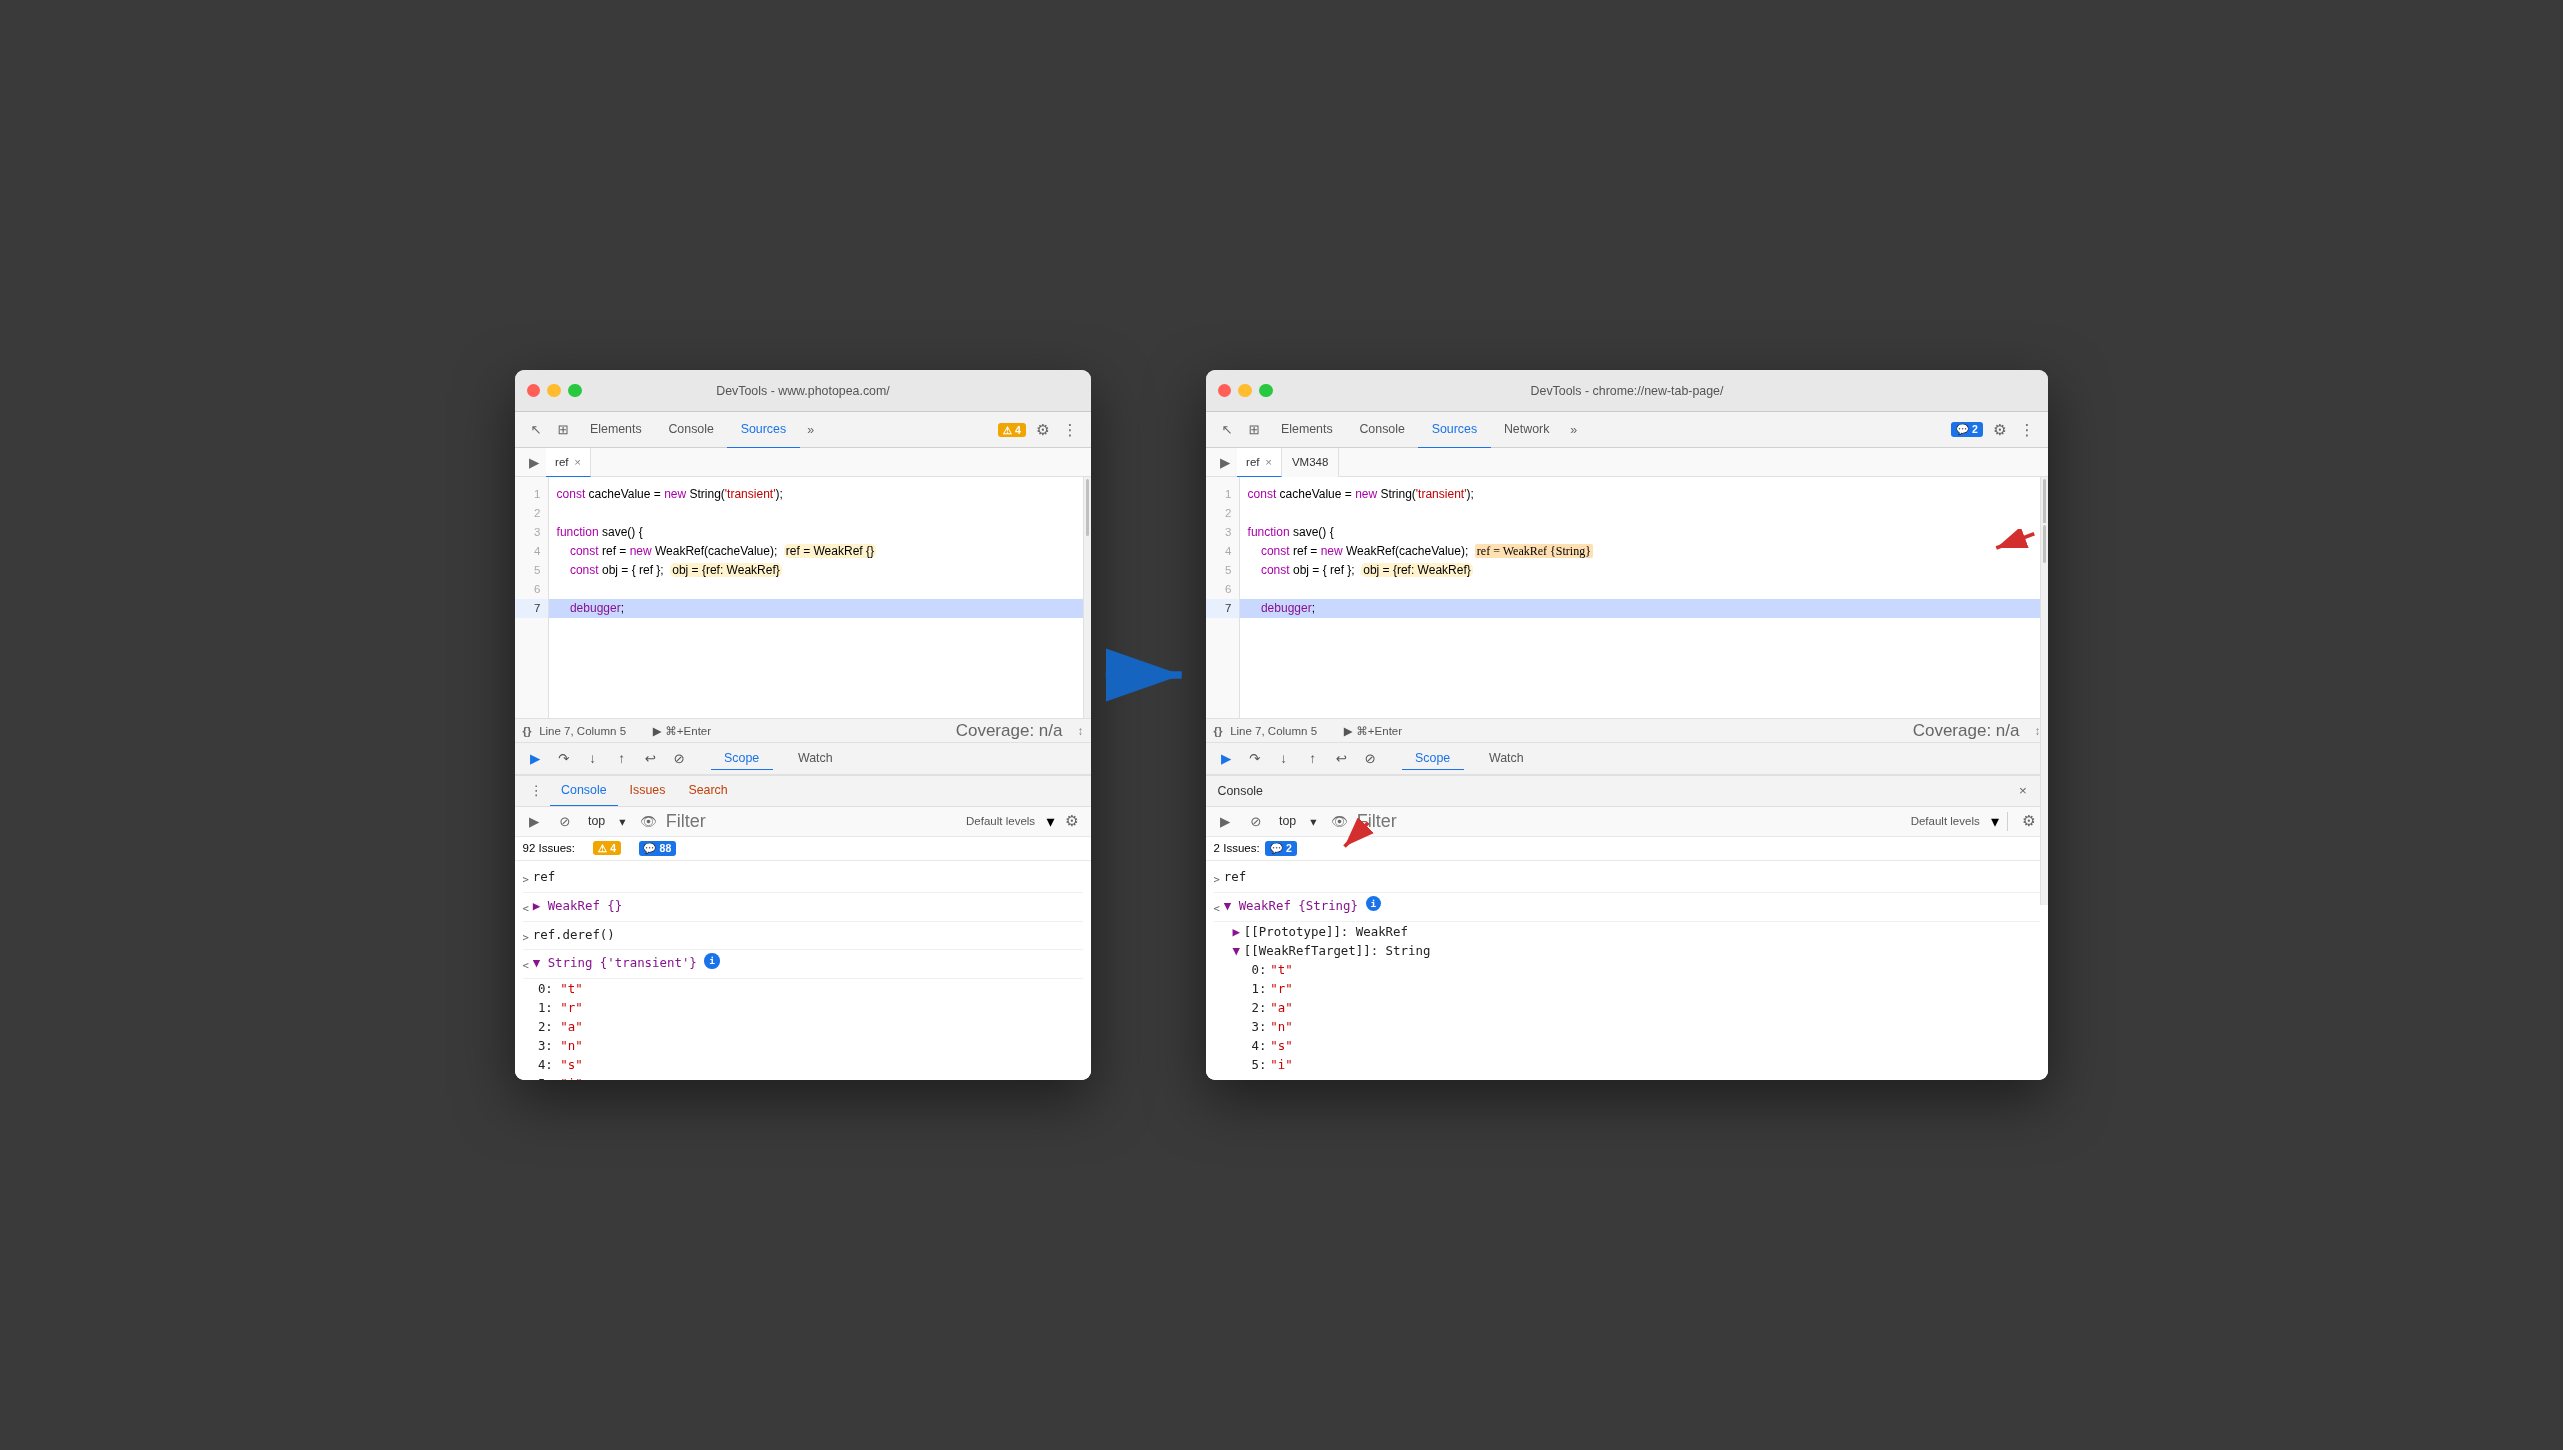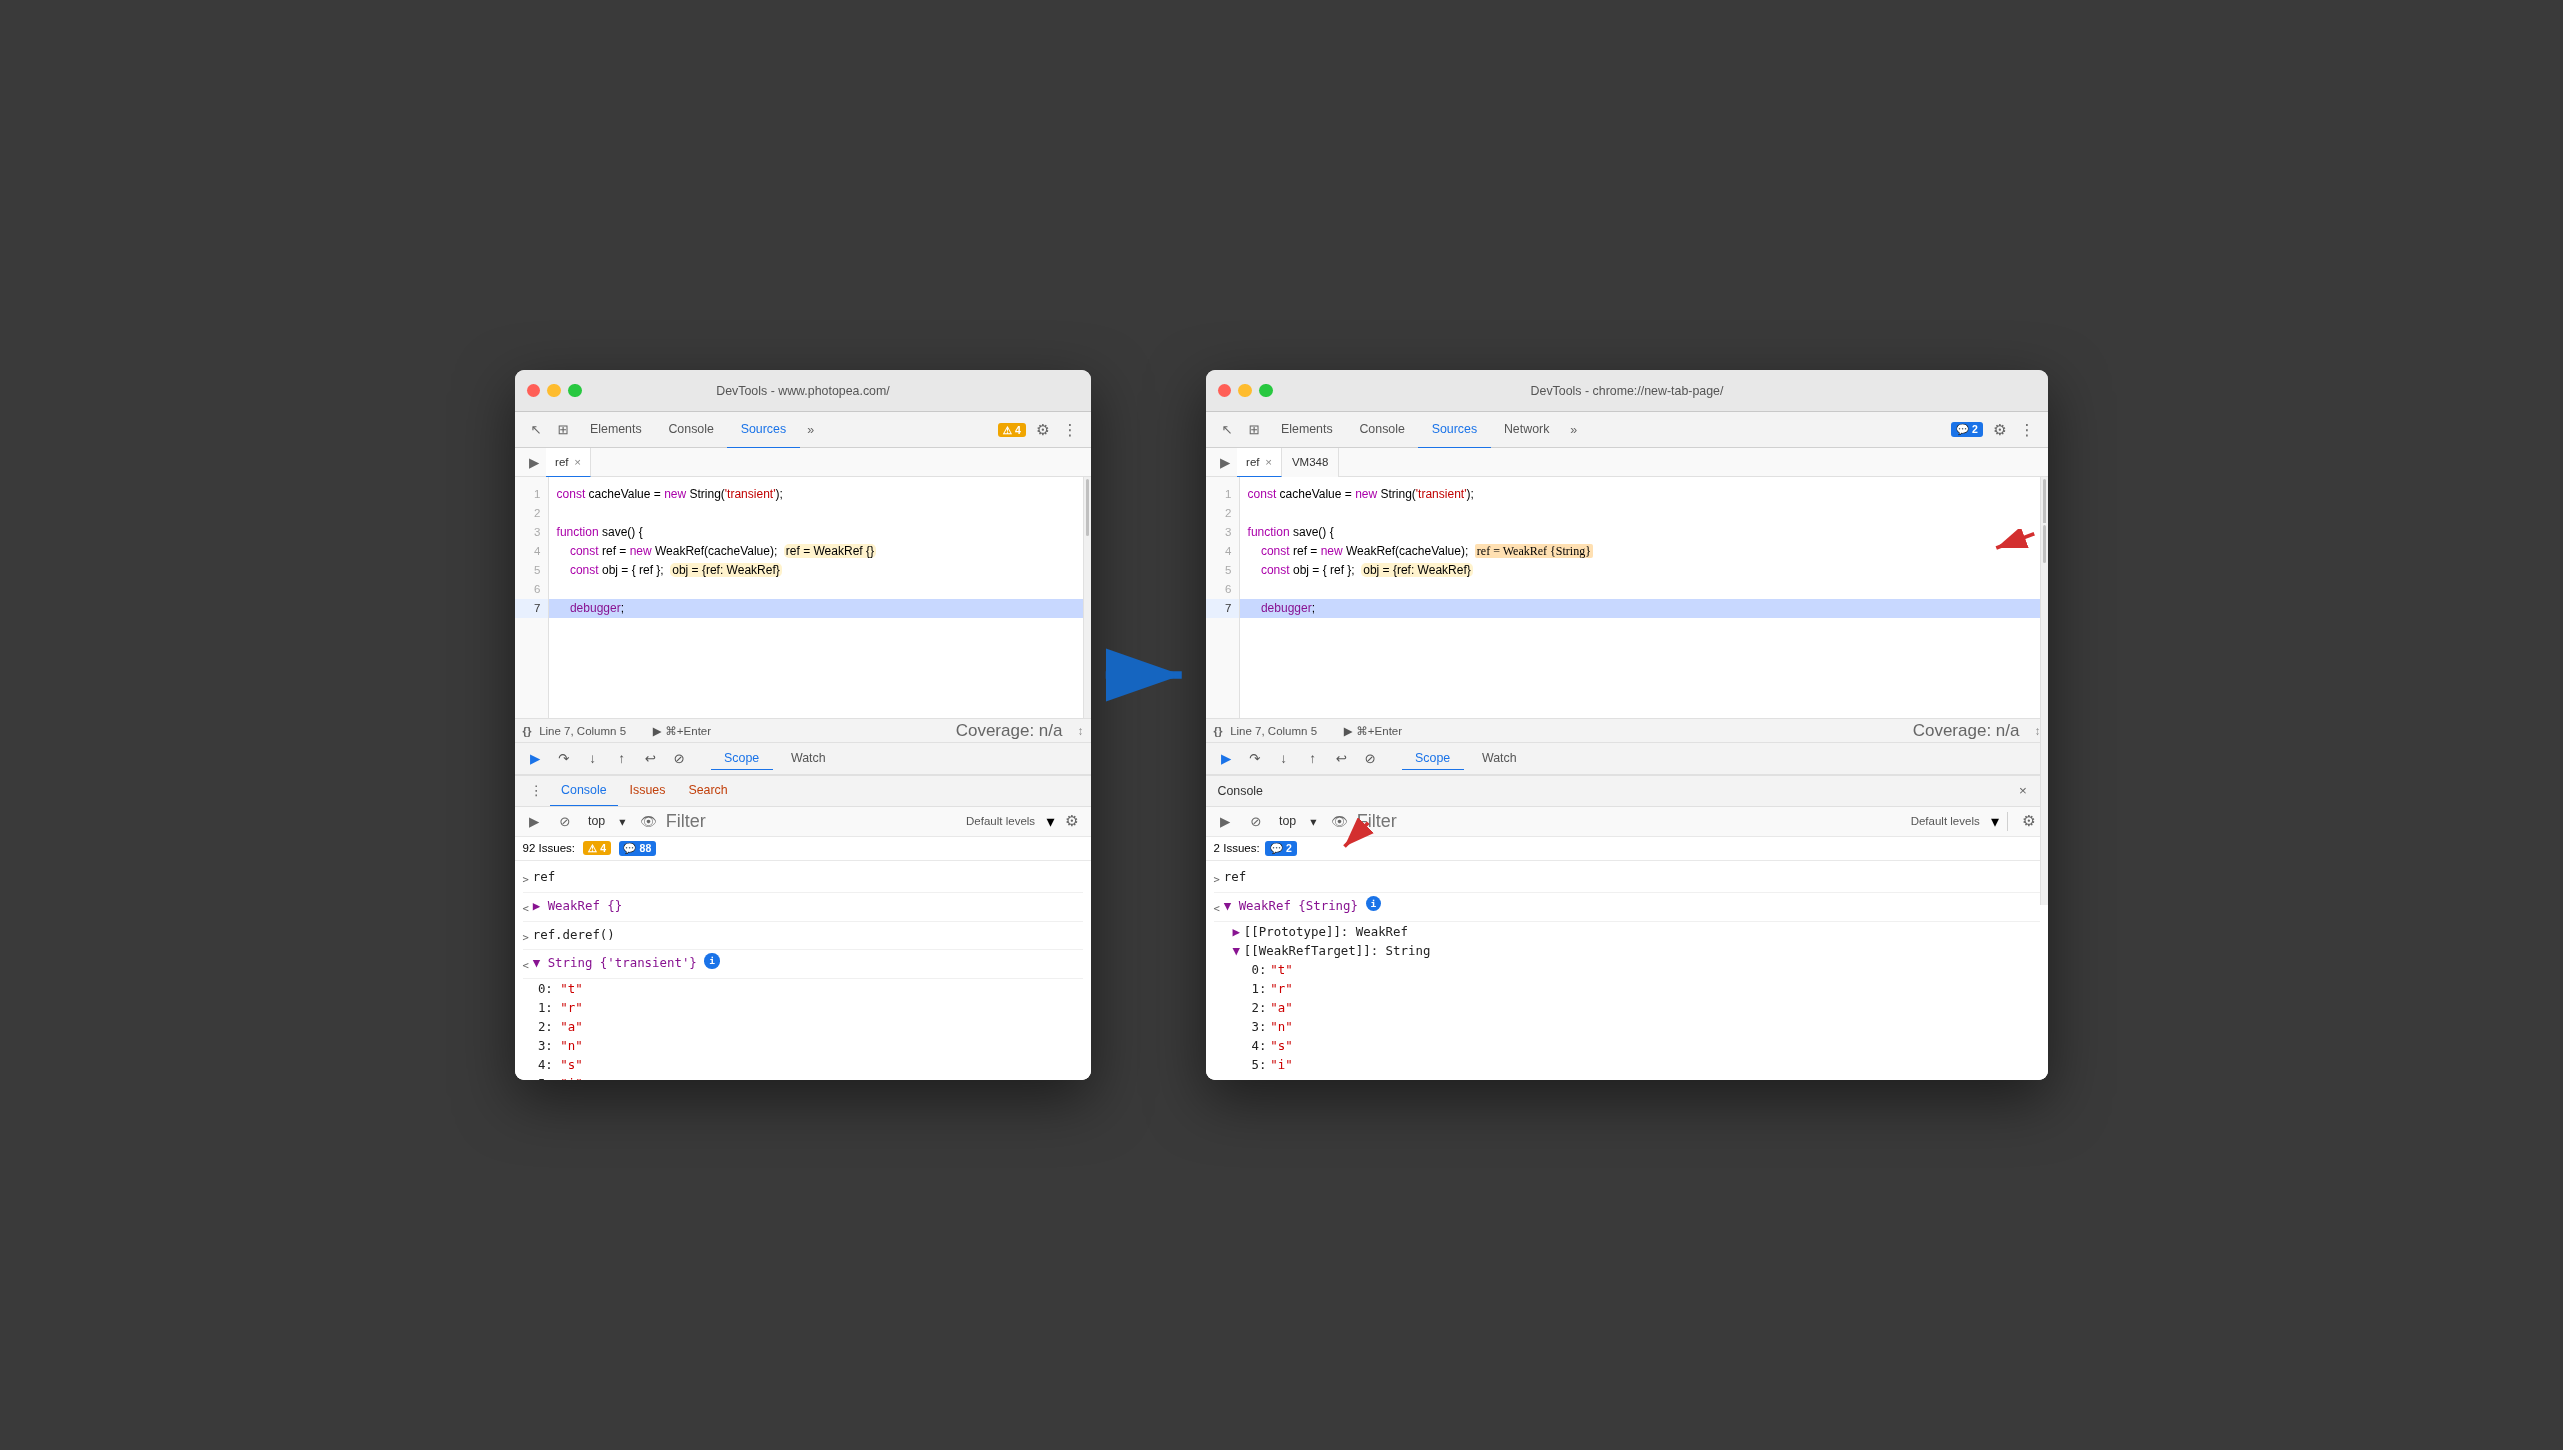--- a/index.html
+++ b/index.html
@@ -264,21 +264,21 @@
       font-size: 13.4px;
       display: flex;
       align-items: center;
       justify-content: center;
       border-radius: 2.9px;
     }
     .debug-btn.active { color: #1a73e8; }
     .debug-tab-group {
       display: flex;
       margin-left: 15.3px;
-      gap: 5px;
+      gap: 12px;
     }
     .debug-tab {
       padding: 3.8px 13.4px;
       font-size: 12.4px;
       color: #555;
       cursor: pointer;
       border-bottom: 1.9px solid transparent;
     }
     .debug-tab.active {
       color: #1a73e8;
@@ -514,21 +514,21 @@
             <span>top</span>
             <span>▾</span>
           </div>
           <button class="dt-icon-btn">👁</button>
           <input type="text" placeholder="Filter" style="">
           <span style="font-size:11.5px; color:#555; white-space:nowrap; margin-right:7.6px;">Default levels</span>
           <span>▾</span>
           <button class="settings-icon-btn">⚙</button>
         </div>
 
-        <div style="padding:3.8px 7.6px; border-bottom:1px solid #e8e8e8; display:flex; align-items:center; gap:8px; font-size:11.5px;">
+        <div style="padding:3.8px 7.6px; border-bottom:1px solid #e8e8e8; display:flex; align-items:center; gap:18px; font-size:11.5px;">
           <span>92 Issues:</span>
           <span class="warn-badge">⚠ <span>4</span></span>
           <span class="issues-badge blue">💬 <span>88</span></span>
         </div>
 
         <div class="console-content">
           <div class="console-item">
             <span class="console-arrow">&gt;</span>
             <span>ref</span>
           </div>

